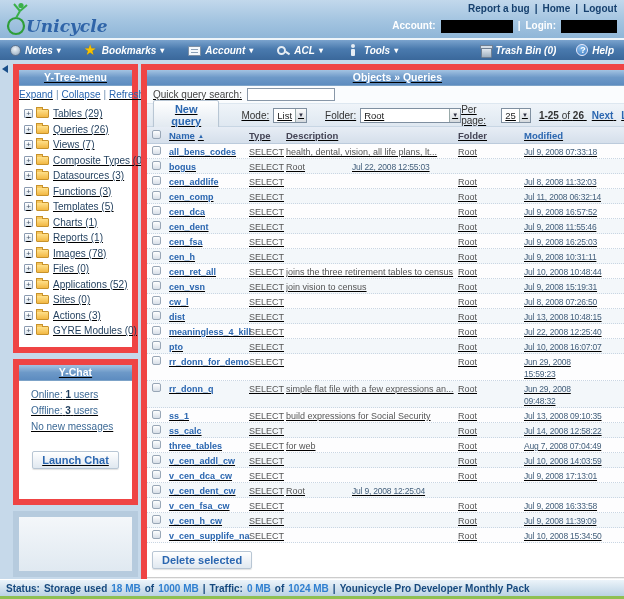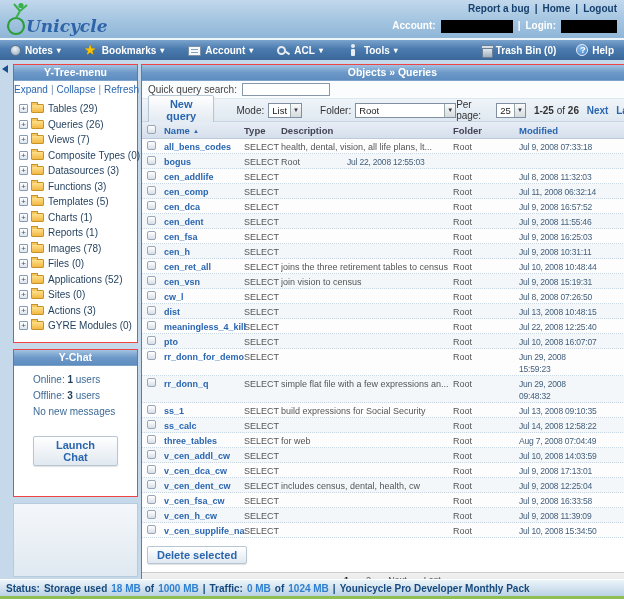--- a/index.html
+++ b/index.html
@@ -18,21 +18,21 @@
   .redacted { display:inline-block; width:72px; height:13px; background:#000; }
   .redacted.small { width:56px; }
 
   
   .menubar { height:22px; flex:none; border-top:2px solid #eef5fa;
     background:linear-gradient(180deg,#7aa3cd 0%,#4a7aae 45%,#3a689b 100%);
     display:flex; align-items:center; font-size:10px; font-weight:bold; color:#fff; }
   .menu-left { display:flex; gap:24px; padding-left:10px; align-items:center; }
   .menu-right { margin-left:auto; margin-right:8px; display:flex; gap:18px; align-items:center; }
   .menu-item { display:inline-flex; align-items:center; cursor:pointer; white-space:nowrap; }
-  .menu-item .lbl { margin:1px 2px 0 4px; }
+  .menu-item .lbl { margin:1px 2px 0 4px;font-style:italic; }
   .caret { font-size:8px; margin-left:2px; }
 
   .mi { width:13px; height:13px; display:inline-block; position:relative; flex:none; }
   .notes-icon { width:11px; height:11px; border-radius:50%; margin-top:1px;
     background:radial-gradient(circle at 4px 3px,#eef3f8,#8fa5bb); border:1px solid #5f7astro8f; border:1px solid #5f748f; }
   .bookmarks-icon::before { content:"★"; position:absolute; left:0; top:-1px; color:#f8c200; font-size:12px; text-shadow:0 0 1px #a87d00; }
   .account-icon { width:13px; height:10px; margin-top:2px; background:#f4f8fc; border:1px solid #7e90a5; border-radius:1px; }
   .account-icon::before { content:""; position:absolute; left:2px; right:2px; top:2px; height:1px; background:#8aa0b8; box-shadow:0 3px 0 #8aa0b8; }
   .acl-icon::before { content:""; position:absolute; left:0; top:2px; width:5px; height:5px; border:2px solid #e6edf4; border-radius:50%; }
   .acl-icon::after { content:""; position:absolute; left:8px; top:8px; width:5px; height:2px; background:#e6edf4; transform:rotate(35deg); }
@@ -44,39 +44,39 @@
   .trash-icon::after { content:""; position:absolute; left:-1px; top:1px; width:11px; height:2px; background:#d4dde6; border:1px solid #6f8094; }
   .help-icon { width:12px; height:12px; border-radius:50%; background:radial-gradient(circle at 4px 3px,#8cc0ee,#3a78c0); border:1px solid #eef; }
   .help-icon::before { content:"?"; position:absolute; left:3px; top:0px; font-size:9px; font-weight:bold; color:#fff; }
 
   
   .content { flex:1; display:flex; overflow:hidden; }
   .arrow-strip { width:12px; flex:none; position:relative; cursor:pointer; }
   .collapse-tri { position:absolute; left:2px; top:5px; width:0; height:0;
     border-top:4px solid transparent; border-bottom:4px solid transparent; border-right:6px solid #1a4f8a; }
 
-  .panel { background:#fff; border:1px solid #ef4444; }
+  .panel { background:#fff; border:6px solid #ef4444;text-decoration:underline; }
   .panel-title { height:16px; line-height:15px; text-align:center; color:#fff; font-size:10.5px; font-weight:bold;
     background:linear-gradient(180deg,#a3c3e2 0%,#6d99c8 50%,#5d8cc0 100%); border-bottom:1px solid #7da3c8; }
 
   .sidebar { width:126px; flex:none; display:flex; flex-direction:column; padding:4px 0 2px 1px; }
   .tree-actions { text-align:center; font-size:10px; padding:3px 0 2px; color:#2a66b0; }
   .tree-actions a { color:#2a66b0; text-decoration:none; cursor:pointer; }
   .tree-actions .sep2 { margin:0 3px; color:#6f8fb0; }
   .tree-list { padding:4px 2px 8px 5px; }
   .tree-item { display:flex; align-items:center; height:15.5px; font-size:10px; color:#1f3d5c; cursor:pointer; white-space:nowrap; }
   .plus-icon { width:9px; height:9px; flex:none; border:1px solid #8a9ab0; border-radius:1px;
     background:linear-gradient(#fff,#dde6ee); color:#44546a; font-size:8px; line-height:7px; text-align:center; }
   .folder-icon { width:13px; height:9px; flex:none; margin:0 4px 0 3px; position:relative;
     background:linear-gradient(#ffe08a,#f2b844); border:1px solid #c8922a; border-radius:1px; }
   .folder-icon::before { content:""; position:absolute; top:-3px; left:-1px; width:5px; height:2px;
     background:#f6c65e; border:1px solid #c8922a; border-bottom:none; }
 
   .chat-panel { margin-top:6px; }
-  .chat-body { padding:6px 19px 10px; font-size:10px; color:#3d6a96; }
+  .chat-body { padding:6px 12px 10px; font-size:10px; color:#3d6a96; }
   .chat-line { line-height:16px; }
   .chat-line b { color:#1f3d5c; }
   .filler-panel { flex:1; margin-top:6px; background:linear-gradient(180deg,#f4f7fa,#e0e9f1); border-color:#b6cbde; }
 
   .btn { display:inline-block; padding:2px 9px; font-family:"Liberation Sans",sans-serif; font-size:11px; font-weight:bold;
     color:#2a66b0; background:linear-gradient(#ffffff,#e0e8f0); border:1px solid #b8c6d4; border-radius:2px; cursor:pointer;
     box-shadow:0 1px 1px rgba(0,0,0,0.12); }
   .launch-btn { display:block; margin:16px auto 20px; }
 
   
@@ -523,21 +523,20 @@
               <a class="cell cell-name">v_cen_dca_cw</a>
               <span class="cell cell-type">SELECT</span>
               <span class="cell cell-desc"></span>
               <span class="cell cell-folder">Root</span>
               <span class="cell cell-mod">Jul 9, 2008 17:13:01</span>
             </div>
             <div class="trow alt">
               <span class="cell cell-check"><span class="cb"></span></span>
               <a class="cell cell-name">v_cen_dent_cw</a>
               <span class="cell cell-type">SELECT</span>
-              <span class="cell cell-desc">includes census, dental, health, cw</span>
               <span class="cell cell-folder">Root</span>
               <span class="cell cell-mod">Jul 9, 2008 12:25:04</span>
             </div>
             <div class="trow">
               <span class="cell cell-check"><span class="cb"></span></span>
               <a class="cell cell-name">v_cen_fsa_cw</a>
               <span class="cell cell-type">SELECT</span>
               <span class="cell cell-desc"></span>
               <span class="cell cell-folder">Root</span>
               <span class="cell cell-mod">Jul 9, 2008 16:33:58</span>

